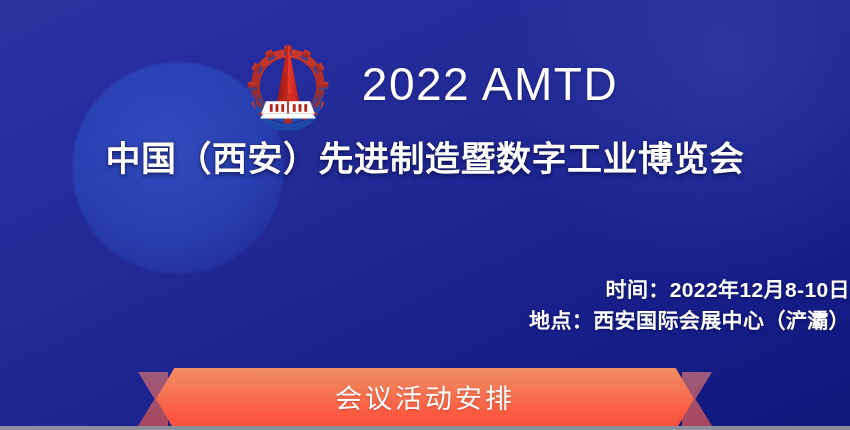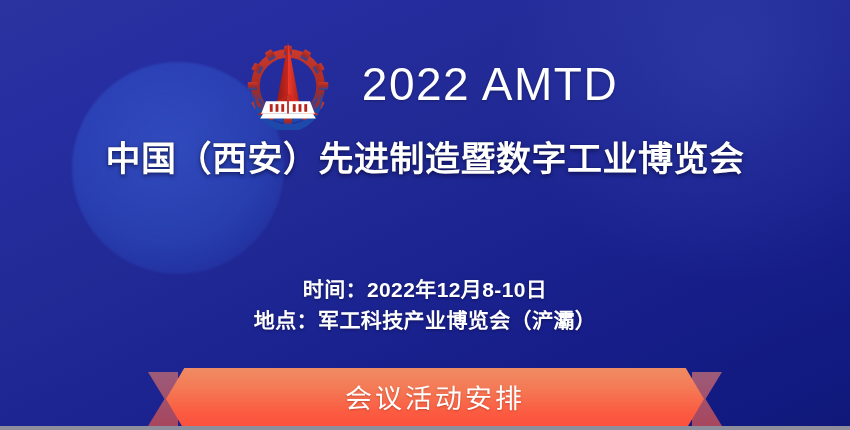--- a/index.html
+++ b/index.html
@@ -111,38 +111,38 @@
       0 0 1px rgba(0, 0, 40, 0.8);
     font-family: Liberation Serif, serif;
   }
 
   
   #info-block {
     position: absolute;
     left: 0;
     top: 274px;
     width: 850px;
-    text-align: center;
+    text-align: right;
   }
 
   .info-line {
     display: block;
     color: #ffffff;
     font-weight: 700;
     font-size: 21px;
     line-height: 31px;
     letter-spacing: 0.4px;
     white-space: nowrap;
     text-shadow: 0 1px 3px rgba(0, 0, 40, 0.5);
   }
 
   
   #ribbon {
     position: absolute;
-    left: 148px;
+    left: 138px;
     top: 368px;
     width: 574px;
     height: 62px;
   }
 
   .ribbon-tail {
     position: absolute;
     top: 4px;
     width: 30px;
     height: 54px;
@@ -270,21 +270,21 @@
 
     <div id="amtd-title">2022 AMTD</div>
   </div>
 
   <div id="headline-block">
     <span class="headline">中国（西安）先进制造暨数字工业博览会</span>
   </div>
 
   <div id="info-block">
     <span class="info-line">时间：2022年12月8-10日</span>
-    <span class="info-line">地点：军工科技产业博览会（浐灞）</span>
+    <span class="info-line">地点：西安国际会展中心（浐灞）</span>
   </div>
 
   <div id="ribbon">
     <div class="ribbon-tail" id="ribbon-tail-left"></div>
     <div class="ribbon-tail" id="ribbon-tail-right"></div>
     <div id="ribbon-body" class="plain">
       <span id="ribbon-label">会议活动安排</span>
     </div>
   </div>
 

